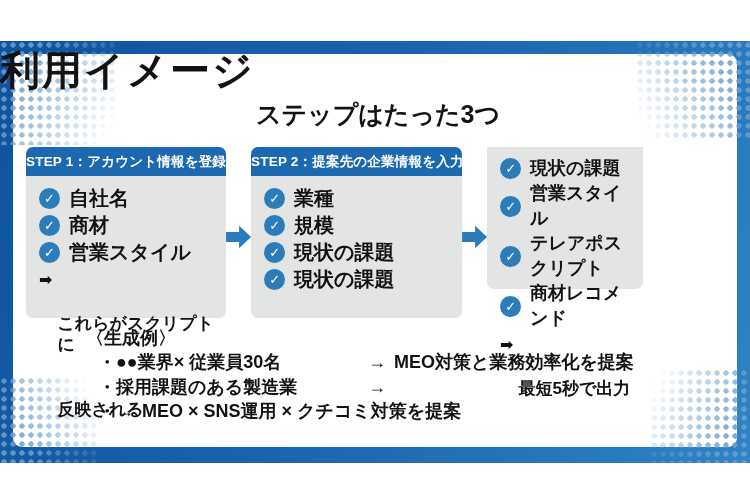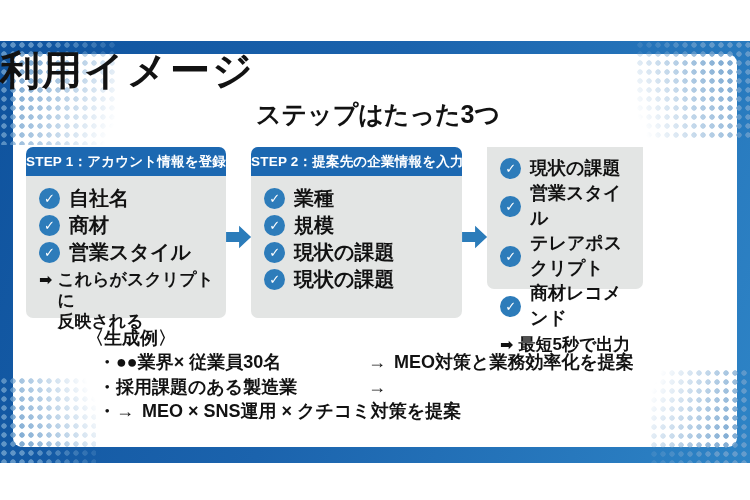--- a/index.html
+++ b/index.html
@@ -78,21 +78,21 @@
   .check {
     flex: 0 0 auto; width: 21px; height: 21px; border-radius: 50%;
     background: #2d7cba; color: #ffffff; font-size: 13px; font-weight: 700;
     display: flex; align-items: center; justify-content: center;
   }
   .note {
     display: flex; gap: 5px; margin-top: 3px;
     font-size: 17px; font-weight: 800; color: #121212; line-height: 21px;
   }
   .note-arrow { flex: 0 0 auto; font-size: 16px; }
-  .note-text span { display: block; }
+  .note-text span { display: block; margin-top: 44px; }
 
   .examples { position: absolute; top: 286px; left: 86px; }
   .ex-label { font-size: 18px; font-weight: 800; color: #121212; line-height: 23px; }
   .ex-row {
     display: flex; align-items: baseline; margin-left: 12px;
     font-size: 18px; font-weight: 800; color: #121212; line-height: 24.5px;
   }
   .ex-bullet { flex: 0 0 16px; }
   .ex-left { flex: 0 0 252px; }
   .ex-arrow { flex: 0 0 26px; }

